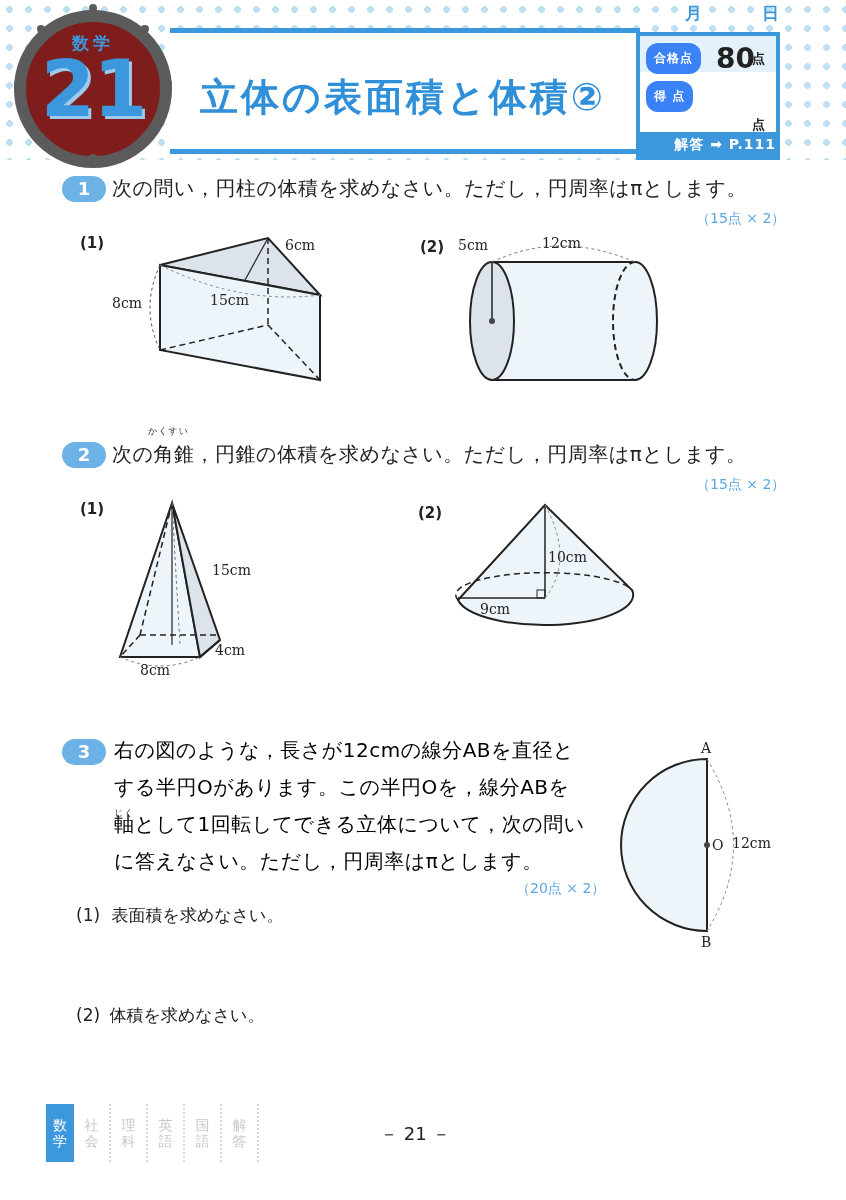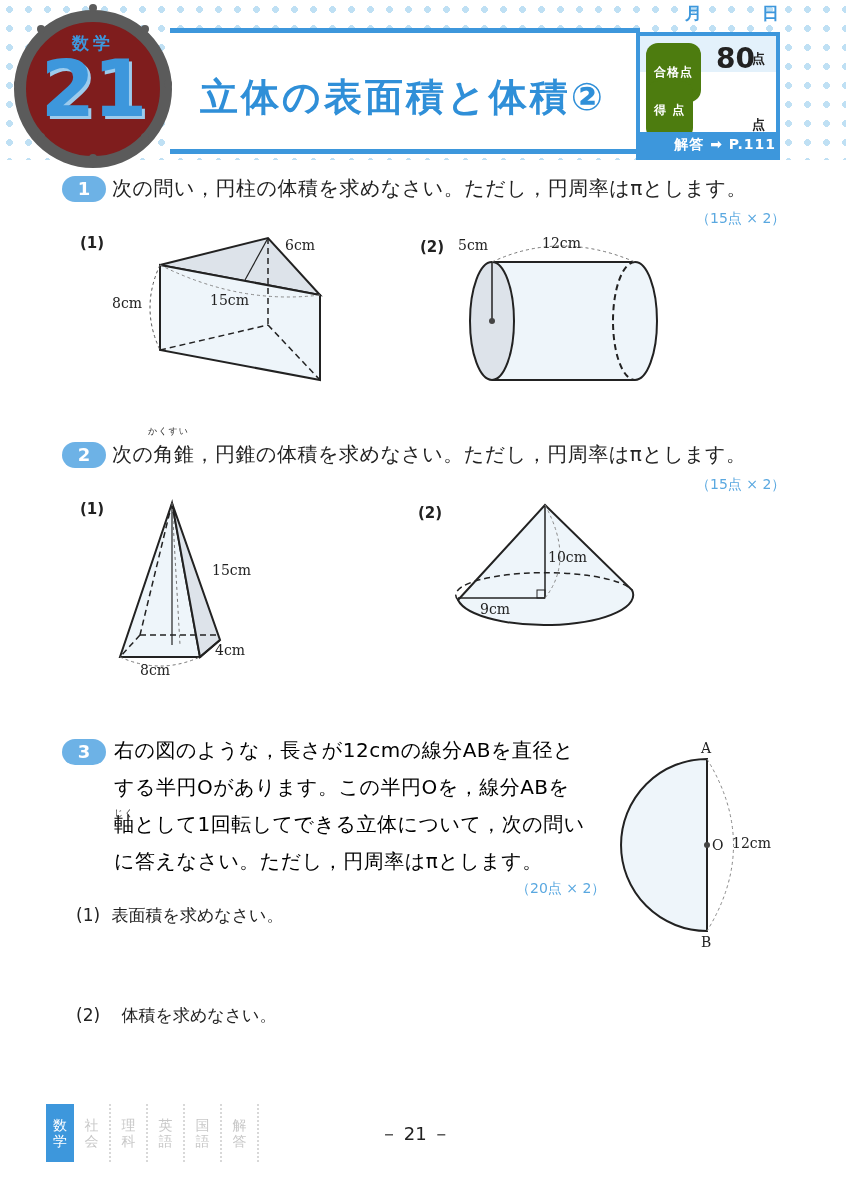--- a/index.html
+++ b/index.html
@@ -38,22 +38,22 @@
   .date-row { position: absolute; top: 2px; left: 680px; width: 120px; height: 22px; }
   .date-month { position: absolute; left: 5px; top: 0; font-size: 17px; font-weight: bold; color: #3d97dc; }
   .date-day { position: absolute; left: 82px; top: 0; font-size: 17px; font-weight: bold; color: #3d97dc; }
 
   .score-box {
     position: absolute; left: 636px; top: 32px; width: 144px; height: 128px;
     border: 4px solid #3d97dc; background: #fff;
   }
   .pass-row { position: absolute; left: 0; top: 0; width: 136px; height: 36px; background: #e3f1fb; }
   .pill {
-    position: absolute; background: #4d7c0f; color: #fff; border-radius: 12px;
-    font-size: 12px; font-weight: bold; padding: 21px 8px; letter-spacing: 1px;
+    position: absolute; background: #3b82f6; color: #fff; border-radius: 12px;
+    font-size: 12px; font-weight: bold; padding: 7px 8px; letter-spacing: 1px;
   }
   .pass-value { position: absolute; left: 76px; top: 6px; font-size: 28px; font-weight: bold; color: #222; }
   .pass-unit { position: absolute; left: 112px; top: 14px; font-size: 13px; font-weight: bold; color: #222; }
   .score-unit { position: absolute; left: 112px; top: 80px; font-size: 13px; font-weight: bold; color: #222; }
   .answer-bar {
     position: absolute; left: 0; bottom: 0; width: 136px; height: 24px; background: #3d97dc;
     color: #fff; font-size: 14px; font-weight: bold; text-align: right; line-height: 24px; letter-spacing: 1px;
   }
 
   
@@ -200,21 +200,21 @@
   <text x="91" y="212">B</text>
   <text x="122" y="113">12cm</text>
 </svg>
 
 <div class="sub-q" style="left:76px;top:904px">
   <span>(1)</span>
   <span style="margin-left:6px">表面積を求めなさい。</span>
 </div>
 <div class="sub-q" style="left:76px;top:1004px">
   <span>(2)</span>
-  <span style="margin-left:16px">体積を求めなさい。</span>
+  <span style="margin-left:4px">体積を求めなさい。</span>
 </div>
 
 <div class="tabs">
   <div class="tab active">
       <span>数</span>
       <span>学</span>
     </div>
   <div class="tab">
       <span>社</span>
       <span>会</span>

